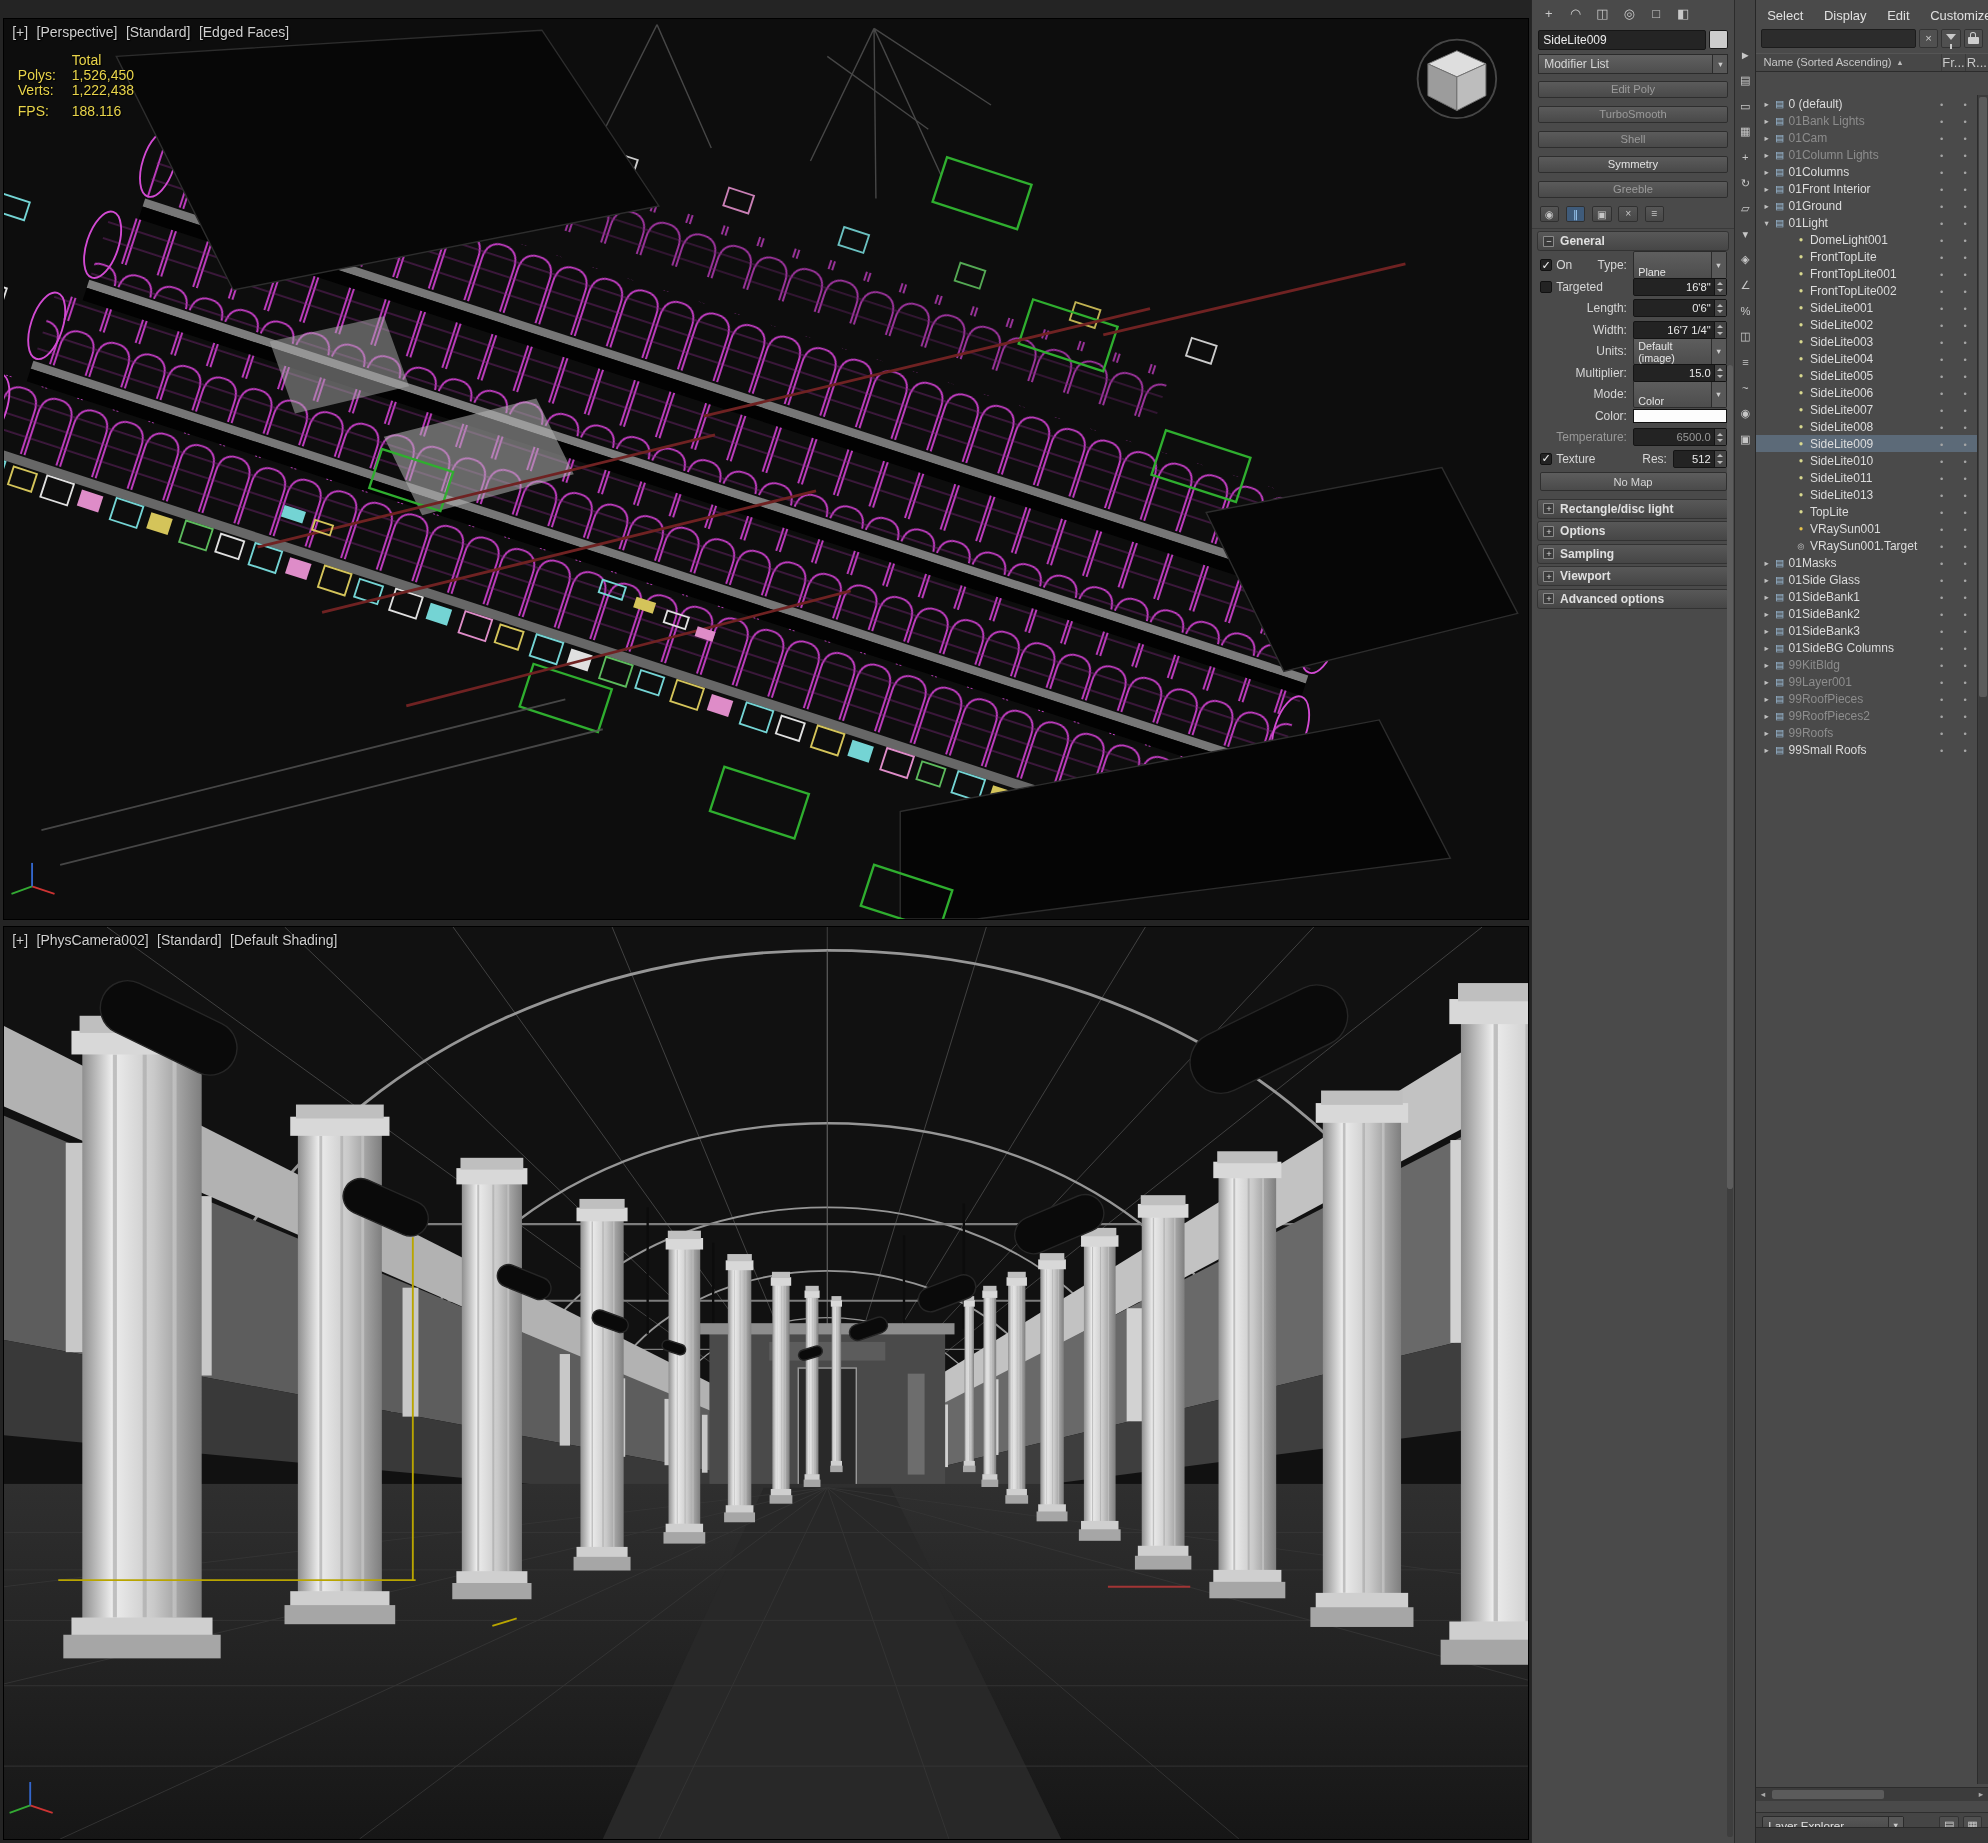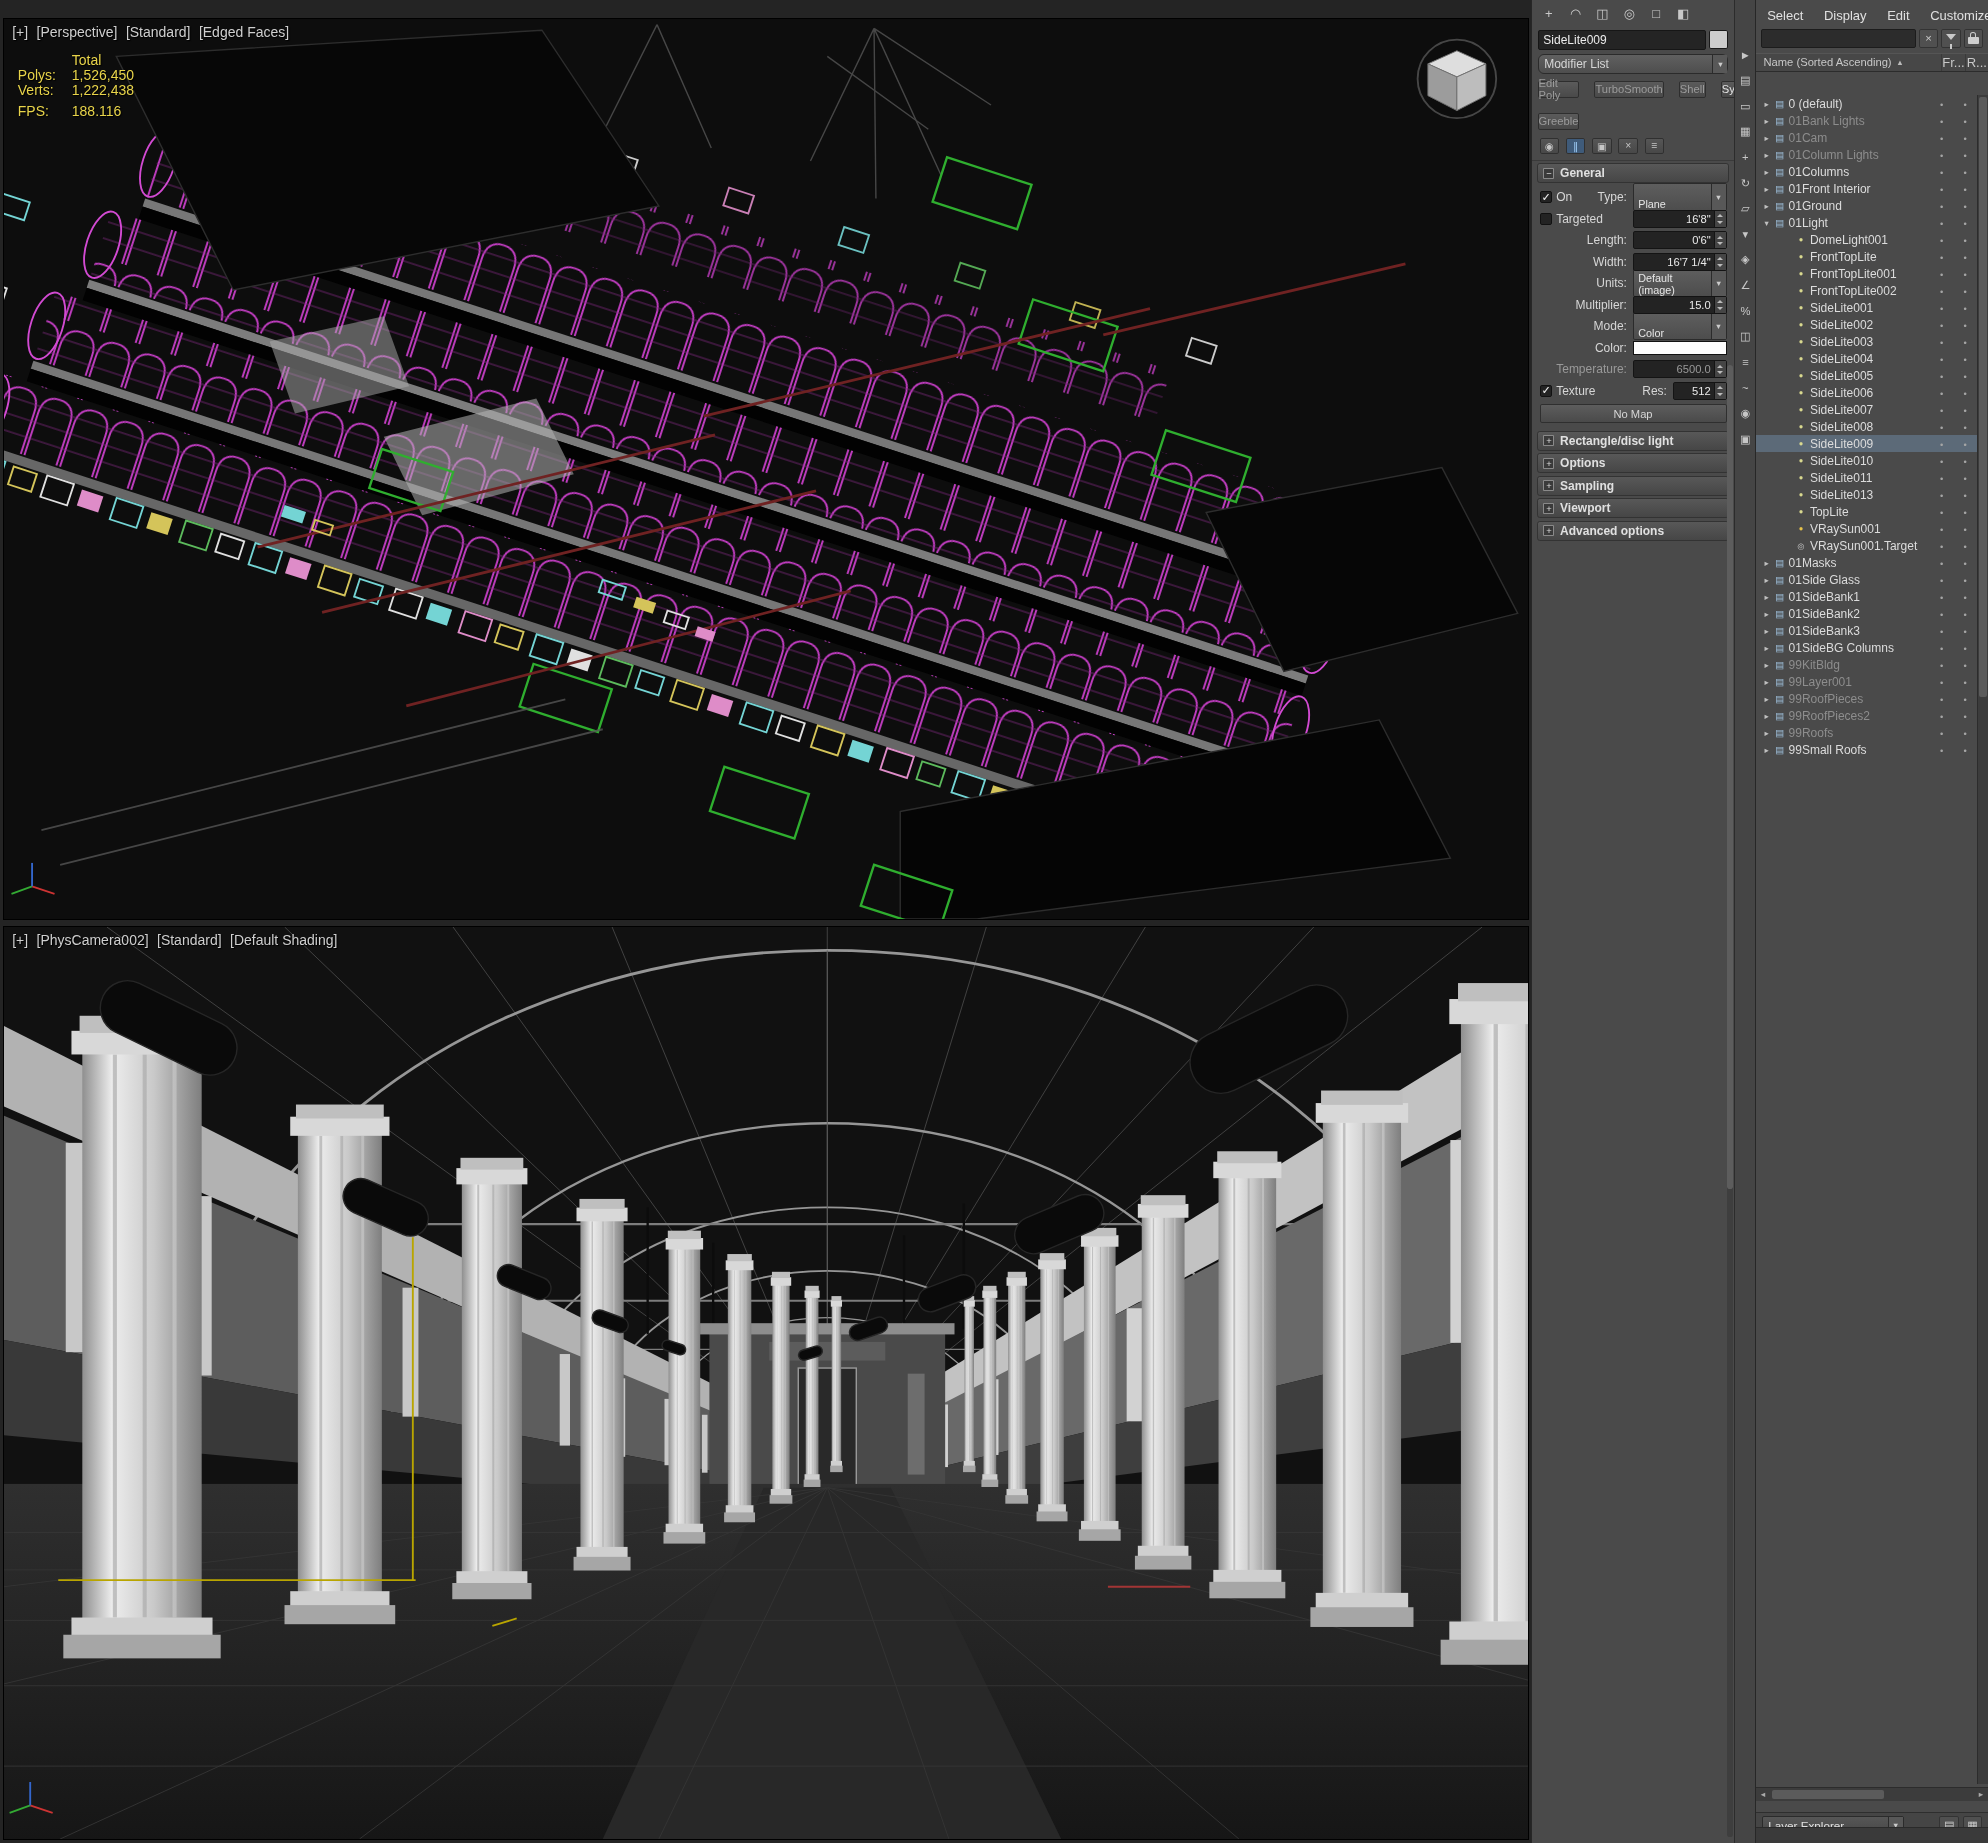--- a/index.html
+++ b/index.html
@@ -17,23 +17,23 @@
   .stat-row{display:grid;grid-template-columns:54px auto}
   .stat-row.gap{margin-top:6px}
 
   
   #cmd{position:absolute;left:1531px;top:0;width:203px;height:1844px;background:#4a4a4a;border-left:1.9px solid #272727;font-size:12px}
   .cp-tabs{display:flex;height:22.5px;margin-top:2.8px;padding:0 3.7px;gap:0.9px}
   .cp-tab{width:26px;height:20.6px;display:flex;align-items:center;justify-content:center;font-size:13px;color:#c9c9c9;border-radius:1.9px}
   .cp-name-row{display:flex;align-items:center;gap:3.7px;padding:4.7px 5.6px 1.9px}
   .cp-name{flex:1;height:19.7px;background:#242424;border:0.9px solid #161616;border-radius:1.9px;color:#ececec;display:flex;align-items:center;padding:0 4.7px}
   .cp-swatch{width:19px;height:19px;background:#cdcdcd;border:0.9px solid #1a1a1a;border-radius:1.9px}
-  .cp-modlist{margin:2.8px 5.6px;height:19.7px;background:linear-gradient(#606060,#4e4e4e);border:0.9px solid #2b2b2b;border-radius:6px;display:flex;align-items:center;padding-left:5.6px}
+  .cp-modlist{margin:2.8px 5.6px;height:19.7px;background:linear-gradient(#606060,#4e4e4e);border:0.9px solid #2b2b2b;border-radius:0;display:flex;align-items:center;padding-left:5.6px}
   .dd-arrow{margin-left:auto;width:15px;align-self:stretch;border-left:0.9px solid #2b2b2b;display:flex;align-items:center;justify-content:center;font-size:7.5px;color:#ccc;background:#585858}
-  .mbtn-grid{display:grid;grid-template-columns:1fr 1fr 1fr 1fr;gap:15px;padding:3.7px 5.6px}
+  .mbtn-grid{display:grid;grid-template-columns:1fr;gap:8px;padding:3.7px 5.6px}
   .mbtn{height:17px;background:linear-gradient(#5b5b5b,#494949);border:0.9px solid #2e2e2e;border-radius:1.9px;display:flex;align-items:center;justify-content:center;font-size:11.2px;color:#e3e3e3}
   .mbtn.dim{color:#9b9b9b}
   .stack{margin:3.7px 5.6px;height:116px;background:#767676;border:0.9px solid #2a2a2a}
   .stack-row{height:19.7px;display:flex;align-items:center;gap:5.6px;padding:0 5.6px;color:#fff}
   .stack-row.selected{background:#4e7cb1}
   .bulb{width:8.4px;height:8.4px;border-radius:50%;background:#e9e9c8;border:0.9px solid #50503a;flex:none}
   .stack-tools{display:flex;align-items:center;gap:6.6px;padding:4.7px 7.5px 5.6px;border-bottom:0.9px solid #3a3a3a}
   .stk-icon{width:19.7px;height:16px;display:flex;align-items:center;justify-content:center;font-size:10.3px;color:#c6c6c6;background:linear-gradient(#565656,#484848);border:0.9px solid #303030;border-radius:1.9px}
   .stk-icon:nth-child(2){color:#a5d4ff;background:#3f5b7a}
   .rollout-h{height:19.7px;margin:2.8px 4.7px 0;background:linear-gradient(#585858,#464646);border:0.9px solid #333;border-radius:2.8px;display:flex;align-items:center;gap:5.6px;padding:0 5.6px;font-weight:bold;color:#e0e0e0}

